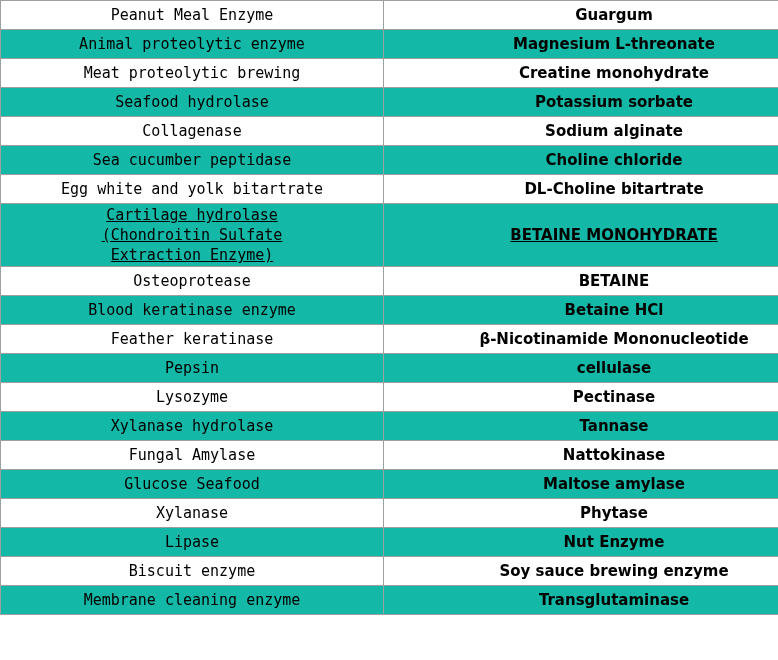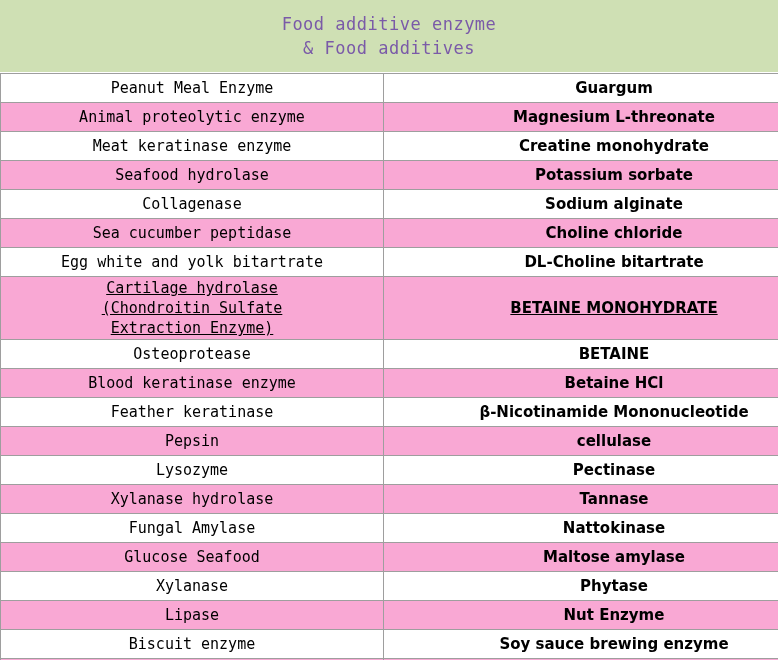--- a/index.html
+++ b/index.html
@@ -61,21 +61,21 @@
     width: 428px;
     font-family: "DejaVu Sans", sans-serif;
   }
   td.mono {
     font-family: "DejaVu Sans Mono", monospace;
   }
   td.sans {
     font-family: "DejaVu Sans", sans-serif;
   }
   td.bg-amber {
-    background: #f9a8d4;
+    background: #14b8a6;
   }
   td.bg-white {
     background: #ffffff;
   }
   td.bold {
     font-weight: bold;
   }
   td.multiline {
     white-space: normal;
     line-height: 22px;
@@ -83,37 +83,33 @@
   td.tall {
     height: 76px;
     text-decoration: underline;
   }
 </style>
 </head>
 <body>
 
 <div class="page">
 
-  <div class="header">
-    <div class="header-line">Food additive enzyme</div>
-    <div class="header-line">&amp; Food additives</div>
-  </div>
 
   <table class="grid">
     <tbody id="table-body">
         <tr>
           <td class="col-left mono bg-white">Peanut Meal Enzyme</td>
           <td class="col-right sans bold bg-white">Guargum</td>
         </tr>
         <tr>
           <td class="col-left mono bg-amber">Animal proteolytic enzyme</td>
           <td class="col-right sans bold bg-amber">Magnesium L-threonate</td>
         </tr>
         <tr>
-          <td class="col-left mono bg-white">Meat keratinase enzyme</td>
+          <td class="col-left mono bg-white">Meat proteolytic brewing</td>
           <td class="col-right sans bold bg-white">Creatine monohydrate</td>
         </tr>
         <tr>
           <td class="col-left mono bg-amber">Seafood hydrolase</td>
           <td class="col-right sans bold bg-amber">Potassium sorbate</td>
         </tr>
         <tr>
           <td class="col-left mono bg-white">Collagenase</td>
           <td class="col-right sans bold bg-white">Sodium alginate</td>
         </tr>

